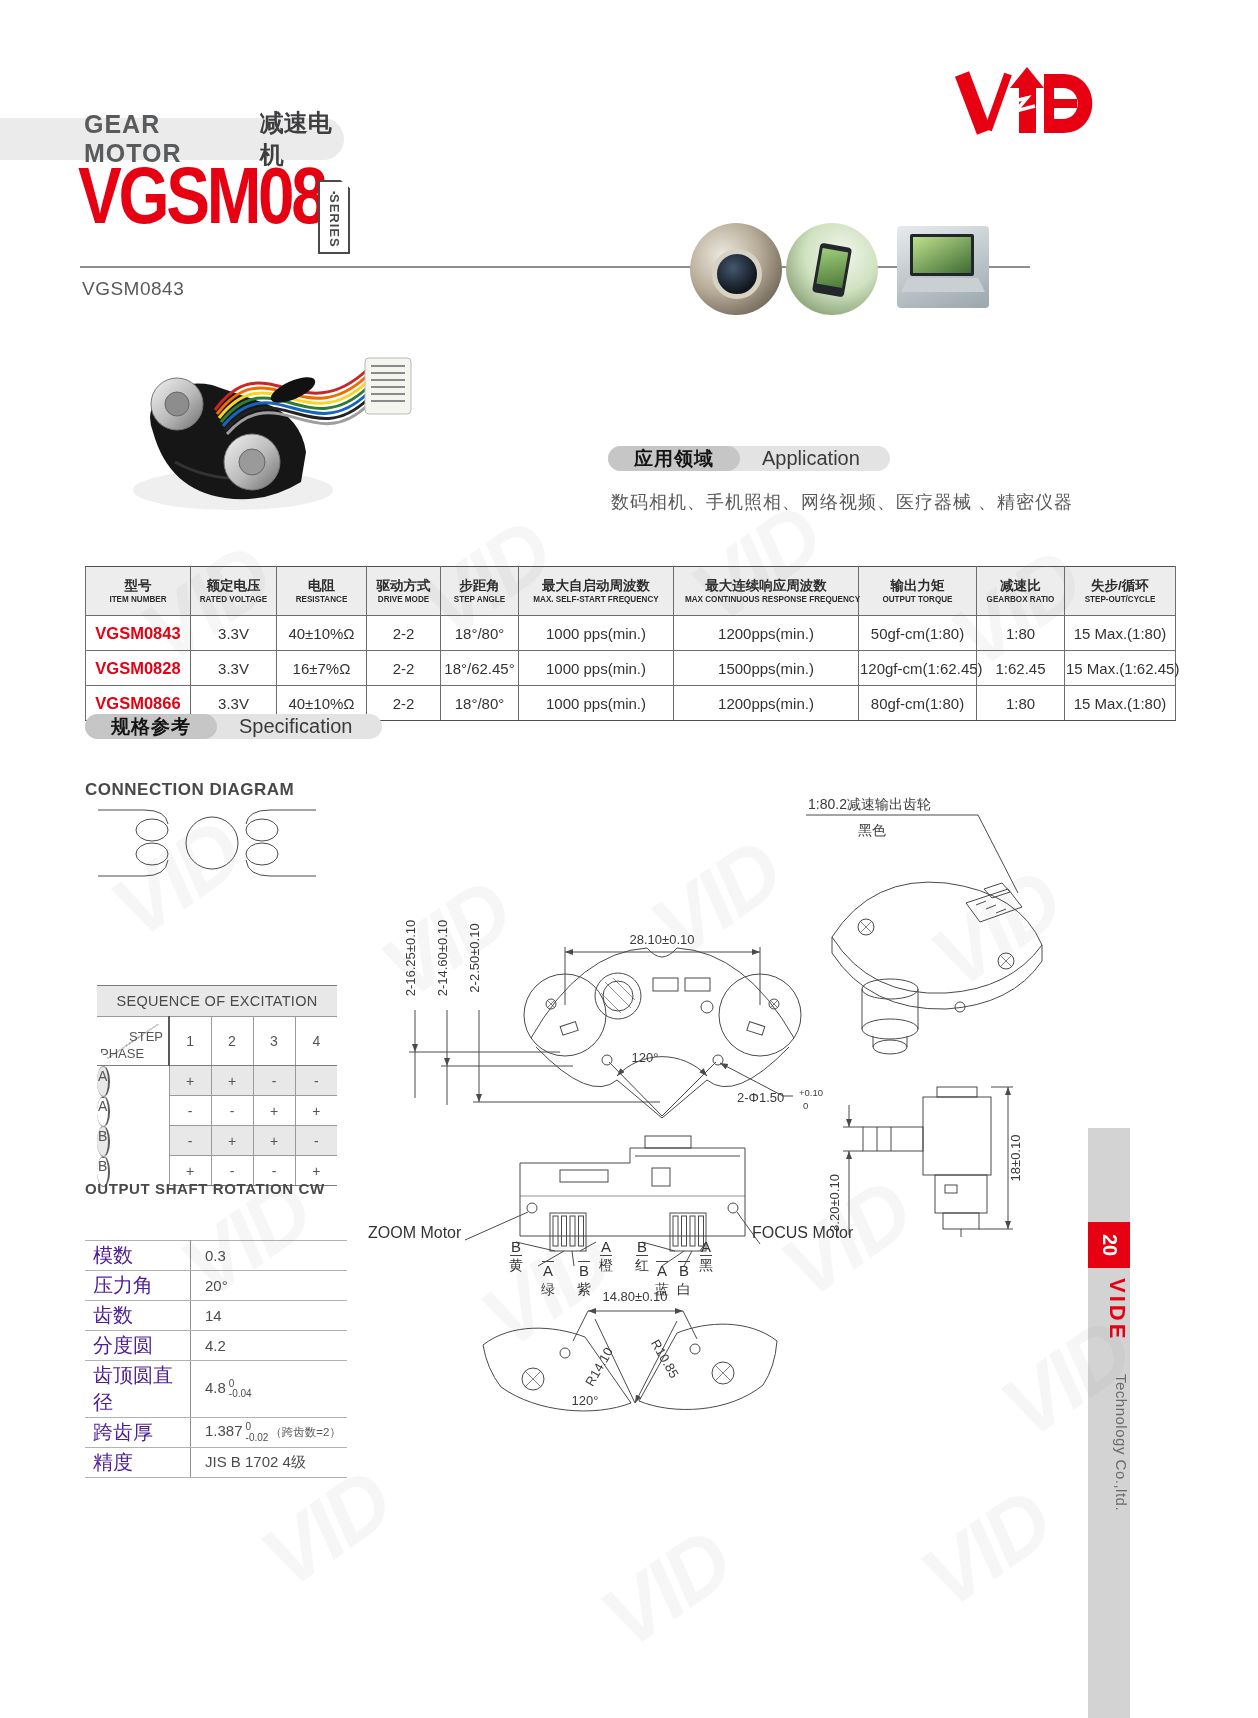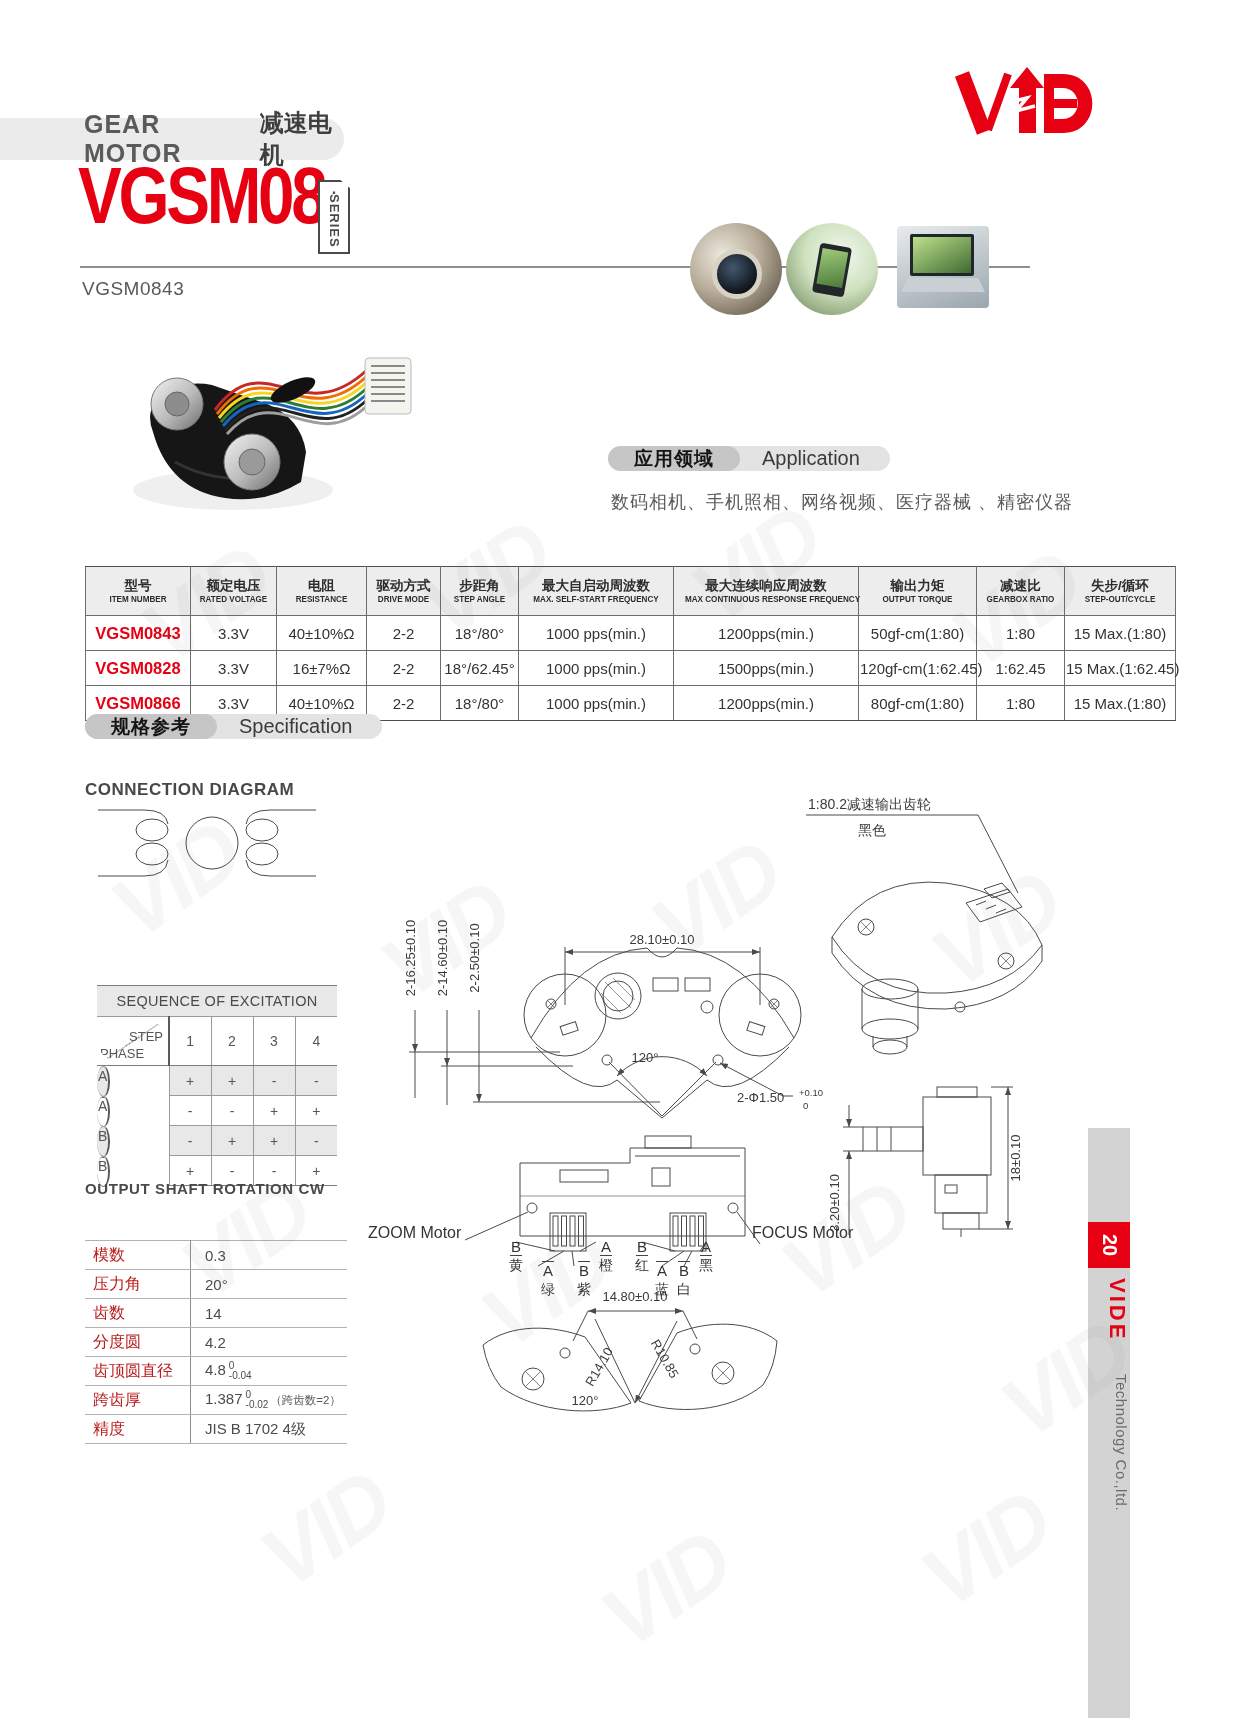--- a/index.html
+++ b/index.html
@@ -80,21 +80,21 @@
   table.exc td.ph{border-right:2px solid #5a5a5a;}
   table.exc tr.hdr td{border-bottom:2px solid #6a6a6a;}
   table.exc tr.g td{background:#e8e8e8;}
   table.exc tr:last-child td{border-bottom:1.6px solid #7d7d7d;}
   .ov{text-decoration:overline;}
   .exc-footer{position:absolute;left:85px;top:1180px;font-size:15px;font-weight:700;color:#4a4a4c;letter-spacing:.6px;}
 
   
   .gear-wrap{position:absolute;left:85px;top:1240px;width:262px;}
   table.gear{width:100%;border-collapse:collapse;table-layout:fixed;}
-  table.gear td{border-top:1px solid #b2b2b2;border-bottom:1px solid #b2b2b2;height:26px;font-size:16px;color:#b91c1c;}
+  table.gear td{border-top:1px solid #b2b2b2;border-bottom:1px solid #b2b2b2;height:26px;font-size:20px;color:#4c1d95;}
   table.gear td.gl{width:96px;padding-left:8px;border-right:1.6px solid #8f8f8f;}
   table.gear td.gv{padding-left:14px;font-size:15px;color:#4c4c50;}
   .tol{display:inline-flex;flex-direction:column;font-size:10px;line-height:1.05;vertical-align:middle;margin-left:3px;color:#4c4c50;}
   .gnote{font-size:11.5px;color:#55555a;margin-left:2px;}
 
   
   svg.draw path,svg.draw line,svg.draw rect,svg.draw circle,svg.draw ellipse,svg.draw polyline,svg.draw polygon{fill:none;stroke:var(--line);stroke-width:1;}
   svg.draw text{fill:#3a3a3c;stroke:none;font-size:13px;}
   svg.draw text.small{font-size:9.5px;}
   svg.draw text.lbl{font-size:14px;}

